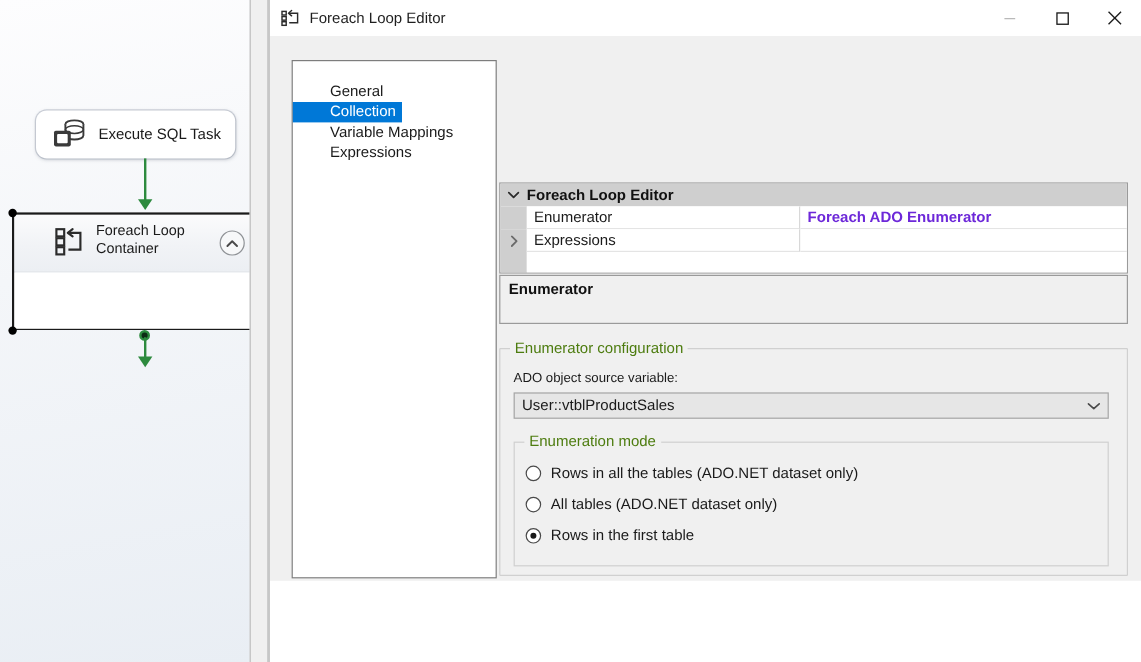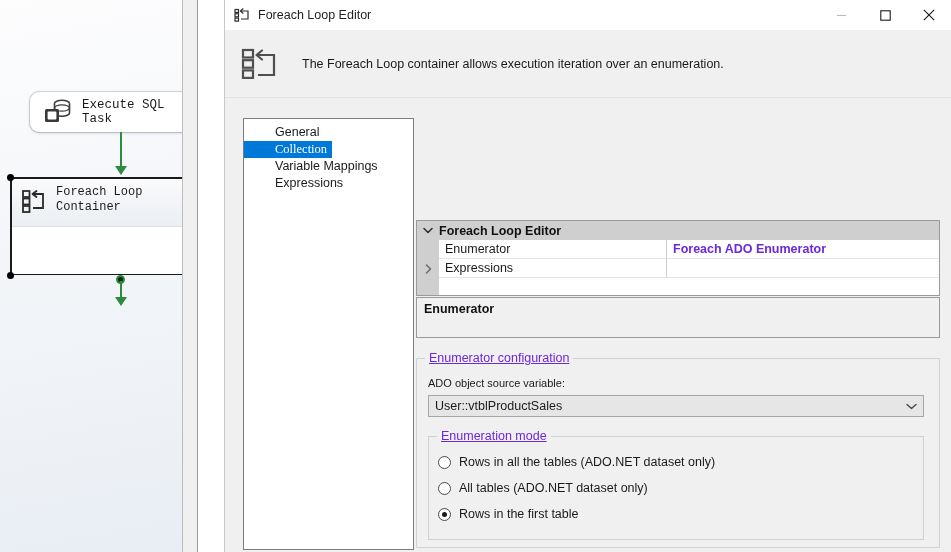--- a/index.html
+++ b/index.html
@@ -18,24 +18,23 @@
   #root {
     position: relative;
     width: 951px;
     height: 552px;
   }
 
   
   #canvas {
     position: absolute;
     left: 0; top: 0;
-    width: 198px; height: 552px;
+    width: 224px; height: 552px;
     background: linear-gradient(170deg, #fdfdfe 0%, #f4f6f9 40%, #e9eef4 100%);
     overflow: hidden;
-    font-family: Liberation Mono, monospace;
   }
   #canvas-scroll-strip {
     position: absolute;
     right: 0; top: 0;
     width: 16px; height: 552px;
     background: #f0f0f0;
     border-left: 1px solid #bdbdbd;
     border-right: 1px solid #9a9a9a;
     box-sizing: border-box;
   }
@@ -71,20 +70,21 @@
     background: #ffffff;
     box-sizing: border-box;
   }
   #node-container .cont-header {
     position: relative;
     height: 47px;
     background: linear-gradient(180deg, #fbfbfc 0%, #f1f3f6 55%, #eceff3 100%);
     border-bottom: 1px solid #dfe3e8;
     display: flex;
     align-items: flex-start;
+    padding-left: 24px;
   }
   #node-container .cont-icon {
     width: 26px; height: 26px;
     margin: 9px 0 0 9px;
     flex: 0 0 auto;
   }
   #node-container .cont-label {
     margin: 6px 0 0 9px;
     font-size: 12px;
     line-height: 15px;
@@ -203,39 +203,38 @@
   }
 
   
   #nav-panel {
     position: absolute;
     left: 18px; top: 20px;
     width: 171px; height: 432px;
     background: #ffffff;
     border: 1px solid #7d7d7d;
     box-sizing: border-box;
-    padding-top: 5px;
+    padding-top: 17px;
   }
   .nav-item {
     height: 17px;
     line-height: 17px;
     padding-left: 31px;
     font-size: 12.5px;
     color: #1a1a1a;
     cursor: pointer;
     white-space: nowrap;
   }
   .nav-item.selected {
     background: #0078d7;
     color: #ffffff;
     display: inline-block;
     padding-left: 31px;
     padding-right: 5px;
     margin-left: 0;
-    font-family: Liberation Serif, serif;
   }
   .nav-row-sel {
     height: 17px;
   }
 
   
   #right-pane {
     position: absolute;
     left: 191px; top: 0;
     width: 536px; height: 454px;
@@ -348,23 +347,22 @@
     border: 1px solid #d0d0d0;
     border-radius: 1px;
     box-sizing: border-box;
   }
   .grp-legend {
     position: absolute;
     left: 9px; top: 0px;
     background: #f0f0f0;
     padding: 0 4px;
     font-size: 12.5px;
-    color: #6d28d9;
+    color: #4d7c0f;
     line-height: 16px;
-    text-decoration: underline;
   }
   #lbl-ado {
     position: absolute;
     left: 12px; top: 27px;
     font-size: 11px;
     color: #1a1a1a;
   }
   #ado-combo {
     position: absolute;
     left: 12px; top: 45px;
@@ -513,30 +511,20 @@
         </div>
         <div class="win-btn" id="btn-close">
           <svg width="12" height="12" viewBox="0 0 12 12">
             <line x1="0.8" y1="0.8" x2="11.2" y2="11.2" stroke="#1a1a1a" stroke-width="1.1"></line>
             <line x1="11.2" y1="0.8" x2="0.8" y2="11.2" stroke="#1a1a1a" stroke-width="1.1"></line>
           </svg>
         </div>
       </div>
     </div>
 
-    <div id="dlg-header">
-      <svg class="hdr-icon" viewBox="0 0 40 40">
-        <rect x="3" y="6" width="10" height="7.5" fill="none" stroke="#4f4f4f" stroke-width="2.2"></rect>
-        <rect x="3" y="16.2" width="10" height="7.5" fill="none" stroke="#4f4f4f" stroke-width="2.2"></rect>
-        <rect x="3" y="26.4" width="10" height="7.5" fill="none" stroke="#4f4f4f" stroke-width="2.2"></rect>
-        <path d="M18 11 H34 V31 H18" fill="none" stroke="#4f4f4f" stroke-width="2.2"></path>
-        <path d="M22 6.5 L16.5 11 L22 15.5" fill="none" stroke="#4f4f4f" stroke-width="2.2" stroke-linejoin="round" stroke-linecap="round"></path>
-      </svg>
-      <span class="hdr-text">The Foreach Loop container allows execution iteration over an enumeration.</span>
-    </div>
 
     <div id="dlg-body">
 
       <div id="nav-panel">
         <div class="nav-item">General</div>
         <div class="nav-row-sel">
           <div class="nav-item selected">Collection</div>
         </div>
         <div class="nav-item">Variable Mappings</div>
         <div class="nav-item">Expressions</div>

